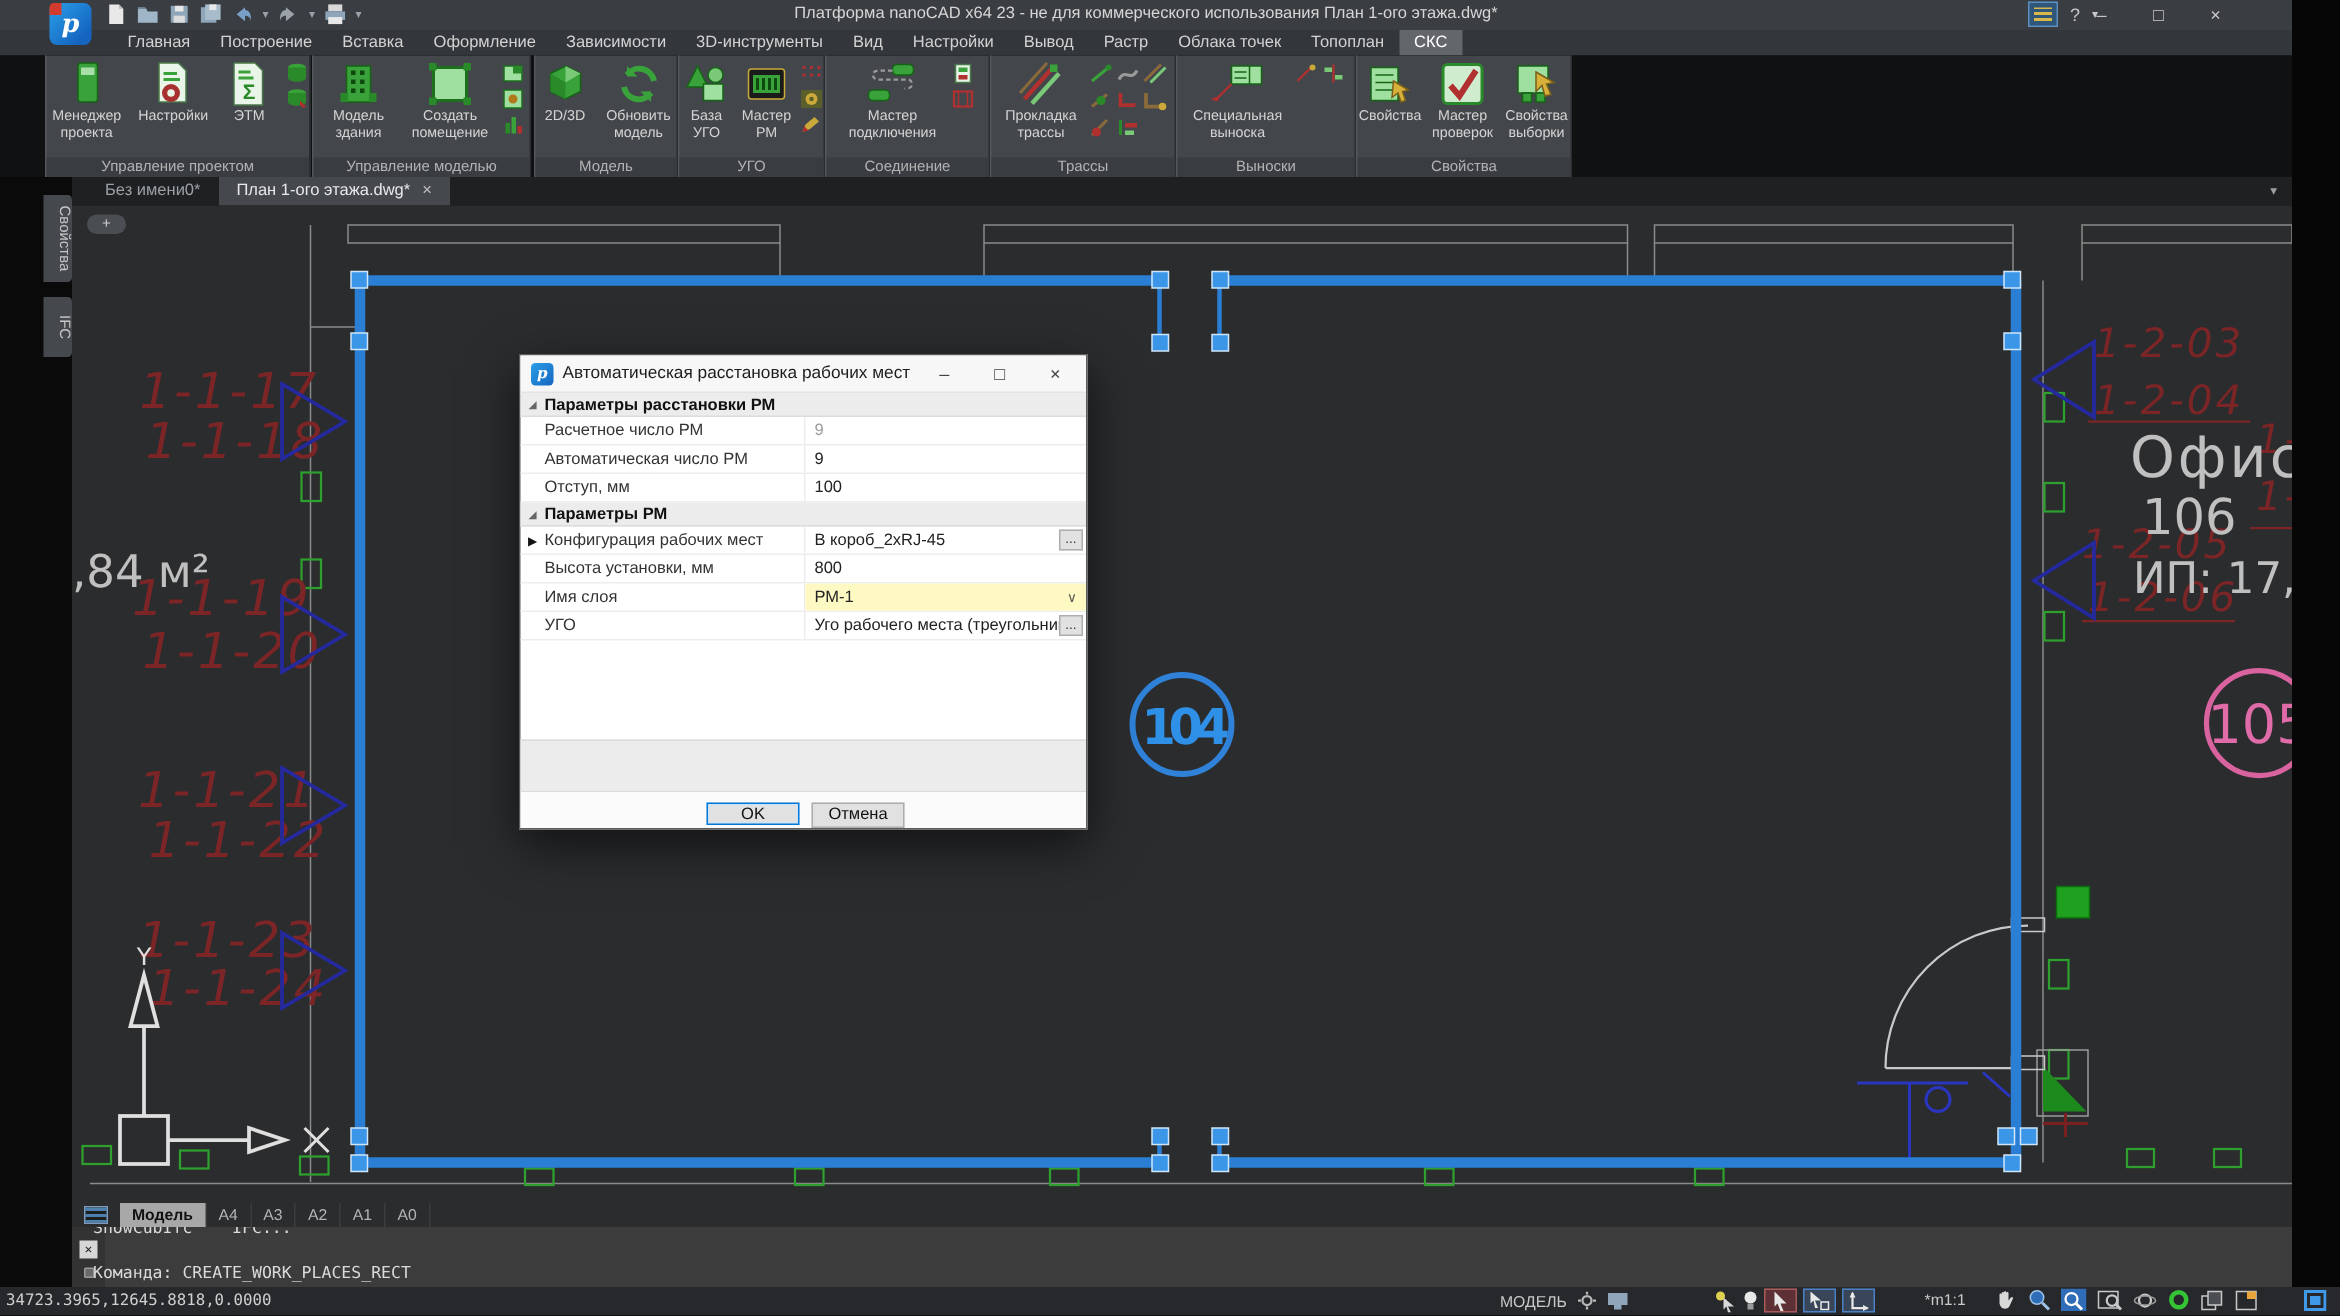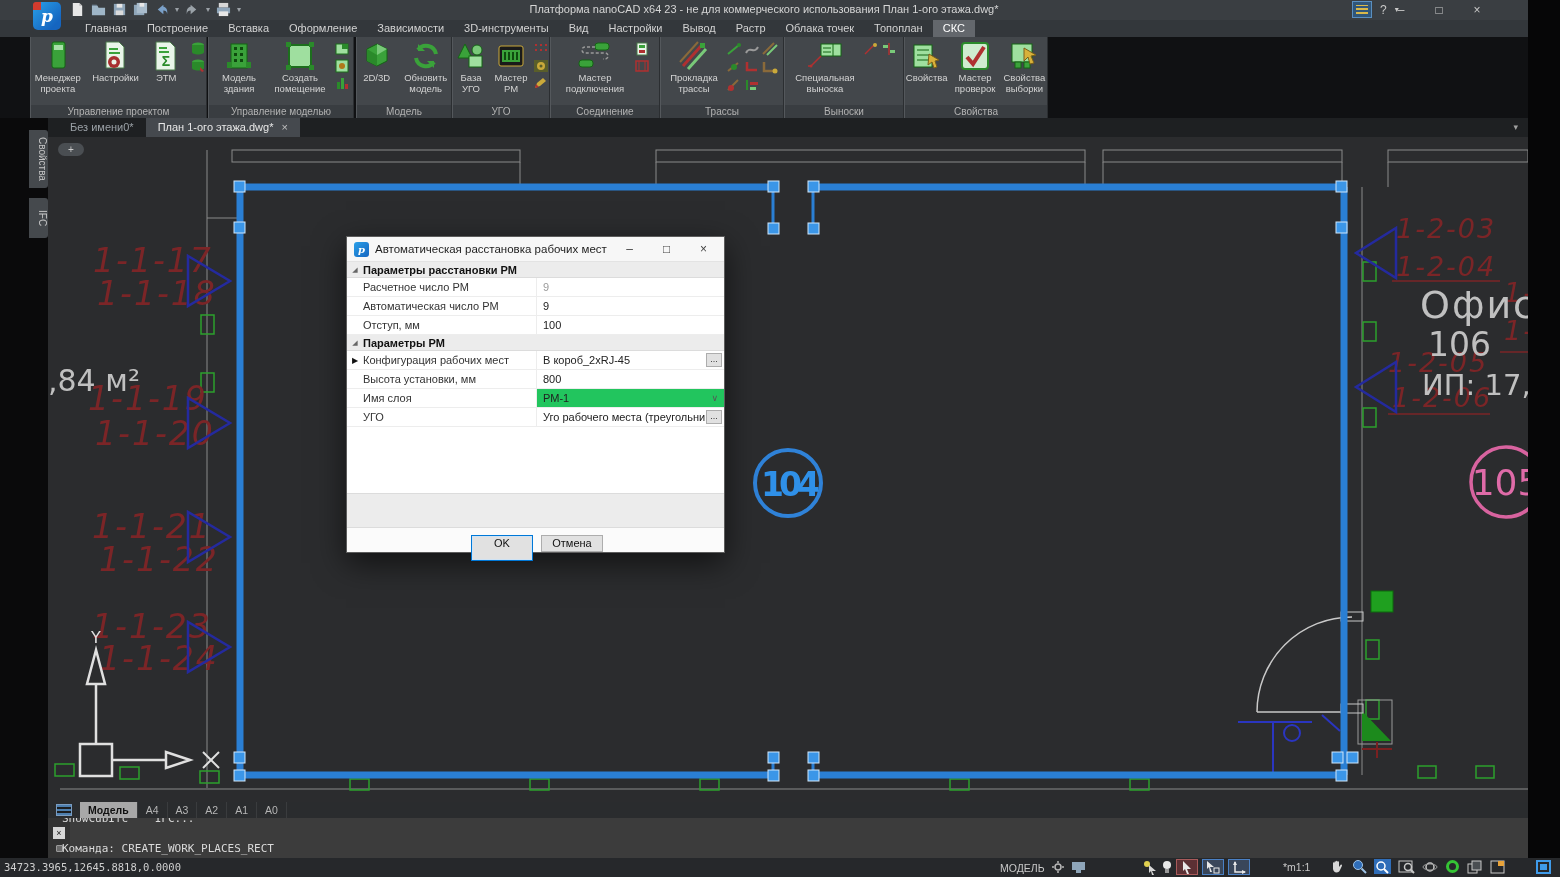--- a/index.html
+++ b/index.html
@@ -72,27 +72,27 @@
   .dlg-btns span{width:37px;height:24px;text-align:center;line-height:24px;color:#444;font-size:12px;}
   .grid{position:absolute;left:0;top:25px;right:0;}
   .sechead{height:16px;background:#ececec;border-bottom:1px solid #dcdcdc;display:flex;align-items:center;}
   .sechead .exp{width:16px;text-align:center;color:#666;font-size:7px;}
   .sechead .h{font-weight:bold;color:#111;}
   .prow{height:19px;display:flex;align-items:center;border-bottom:1px solid #ededed;position:relative;}
   .prow .gut{width:16px;text-align:center;color:#111;font-size:8px;}
   .prow .lab{width:174px;color:#333;border-right:1px solid #ededed;align-self:stretch;display:flex;align-items:center;}
   .prow .val{flex:1;padding-left:6px;color:#222;align-self:stretch;display:flex;align-items:center;position:relative;}
   .prow .val.muted{color:#9b9b9b;}
-  .prow .val.combo{background:#22c55e;}
+  .prow .val.combo{background:#fef9c3;}
   .prow .chev{position:absolute;right:6px;color:#555;font-size:9px;}
   .dots-btn{position:absolute;right:2px;top:2px;width:16px;height:14px;background:#e1e1e1;border:1px solid #adadad;
             font-size:9px;line-height:10px;text-align:center;color:#333;}
   .dlg-desc{position:absolute;left:0;right:0;top:256px;height:34px;background:#ececec;border-top:1px solid #dcdcdc;}
   .dlg-footer{position:absolute;left:0;right:0;top:290px;bottom:0;background:#fbfbfb;border-top:1px solid #dcdcdc;}
-  .dlg-ok{position:absolute;left:124px;top:7px;width:62px;height:26px;background:#e1e1e1;border:1px solid #0078d7;
+  .dlg-ok{position:absolute;left:124px;top:7px;width:62px;height:15px;background:#e1e1e1;border:1px solid #0078d7;
           box-shadow:inset 0 0 0 1px #cfe3f5;font-size:11px;text-align:center;line-height:15px;color:#111;}
   .dlg-cancel{position:absolute;left:194px;top:7px;width:62px;height:17px;background:#e1e1e1;border:1px solid #adadad;
           font-size:11px;text-align:center;line-height:15px;color:#111;}
 
   
   .layoutbar{position:absolute;left:48px;top:802px;width:1480px;height:16px;background:#2a2c2e;display:flex;align-items:center;}
   .lb-icon{width:16px;height:12px;border:1px solid #7a9cc0;margin:0 8px 0 8px;
            background:repeating-linear-gradient(0deg,#4d7faf 0 2px,#1c1e20 2px 4px);}
   .ltab{padding:0 8px;font-size:10.5px;color:#b5b5b5;line-height:16px;border-right:1px solid #3a3c3e;}
   .ltab.active{background:#a8a8a8;color:#111;font-weight:bold;}

